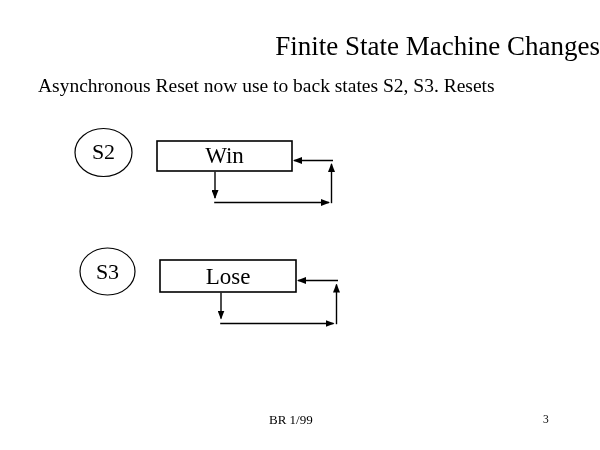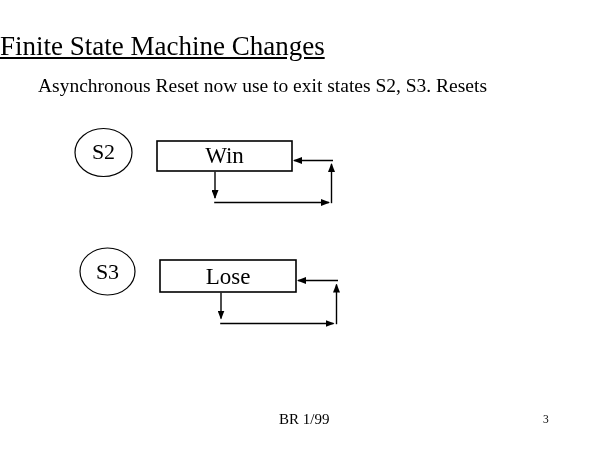--- a/index.html
+++ b/index.html
@@ -10,25 +10,24 @@
     background: #ffffff;
     overflow: hidden;
     font-family: "Liberation Serif", "DejaVu Serif", serif;
     color: #000000;
   }
   .slide-title {
     position: absolute;
     top: 31px;
     left: 0;
     right: 0;
-    text-align: left;
+    text-align: right;
     font-size: 27px;
     line-height: 31px;
     white-space: nowrap;
-    text-decoration: underline;
   }
   .body-text {
     position: absolute;
     top: 72px;
     left: 38px;
     width: 540px;
     font-size: 19.5px;
     line-height: 28px;
   }
   .diagram-svg {
@@ -42,41 +41,41 @@
   }
   .state-label { font-size: 22px; }
   .box-label   { font-size: 23px; }
   .shape       { fill: none; stroke: #000000; }
   .box         { fill: #ffffff; stroke: #000000; stroke-width: 1.6px; }
   .ellipse     { stroke-width: 1.2px; }
   .arrow       { stroke: #000000; stroke-width: 1.4px; }
   .footer-date {
     position: absolute;
     top: 413px;
-    left: 279px;
-    font-size: 15px;
+    left: 269px;
+    font-size: 13px;
     line-height: 13px;
   }
   .page-number {
     position: absolute;
     top: 413px;
     left: 543px;
     font-size: 11.5px;
     line-height: 13px;
   }
 </style>
 </head>
 <body>
 
 <div class="slide">
 
   <div class="slide-title">Finite State Machine Changes</div>
 
   <div class="body-text">
-    <div>Asynchronous Reset now use to exit states S2, S3. Resets</div>
+    <div>Asynchronous Reset now use to back states S2, S3. Resets</div>
   </div>
 
   <svg class="diagram-svg" width="600" height="450" viewBox="0 0 600 450">
     <defs>
       <marker id="arrowhead" markerUnits="userSpaceOnUse" markerWidth="9" markerHeight="7" refX="8" refY="3.5" orient="auto">
         <path d="M0,0 L9,3.5 L0,7 Z" fill="#000000"></path>
       </marker>
     </defs>
 
     <g>

